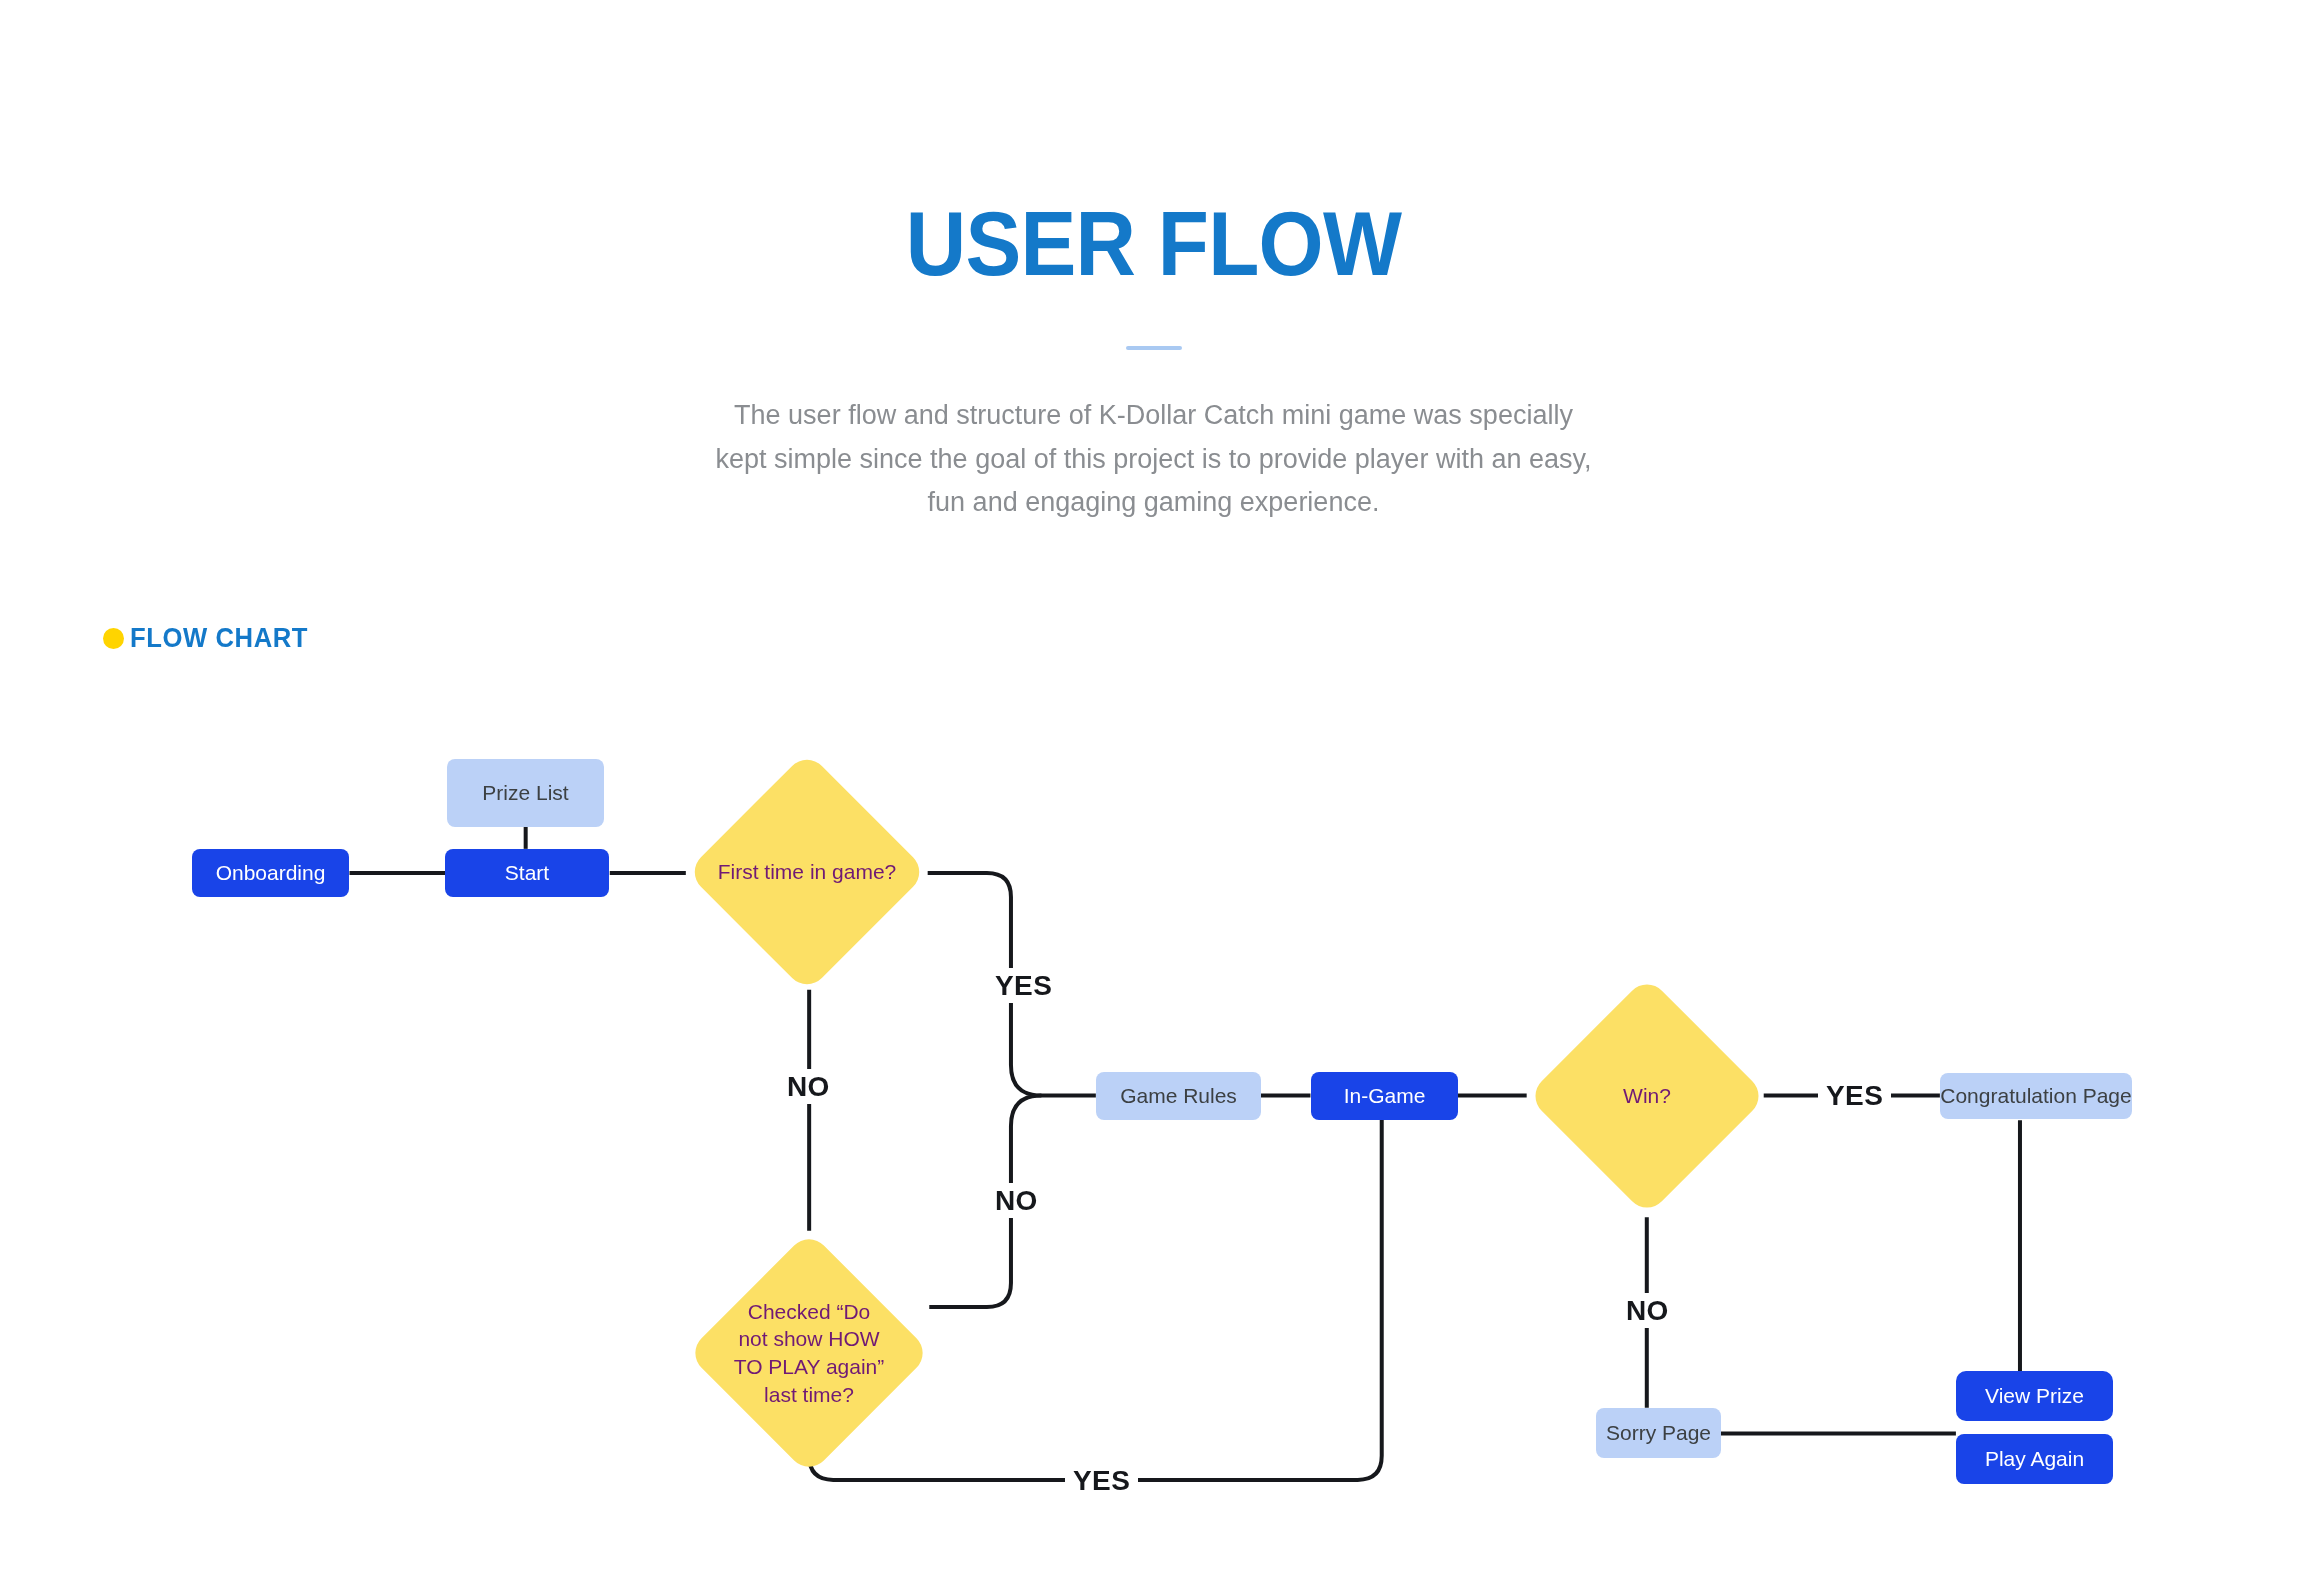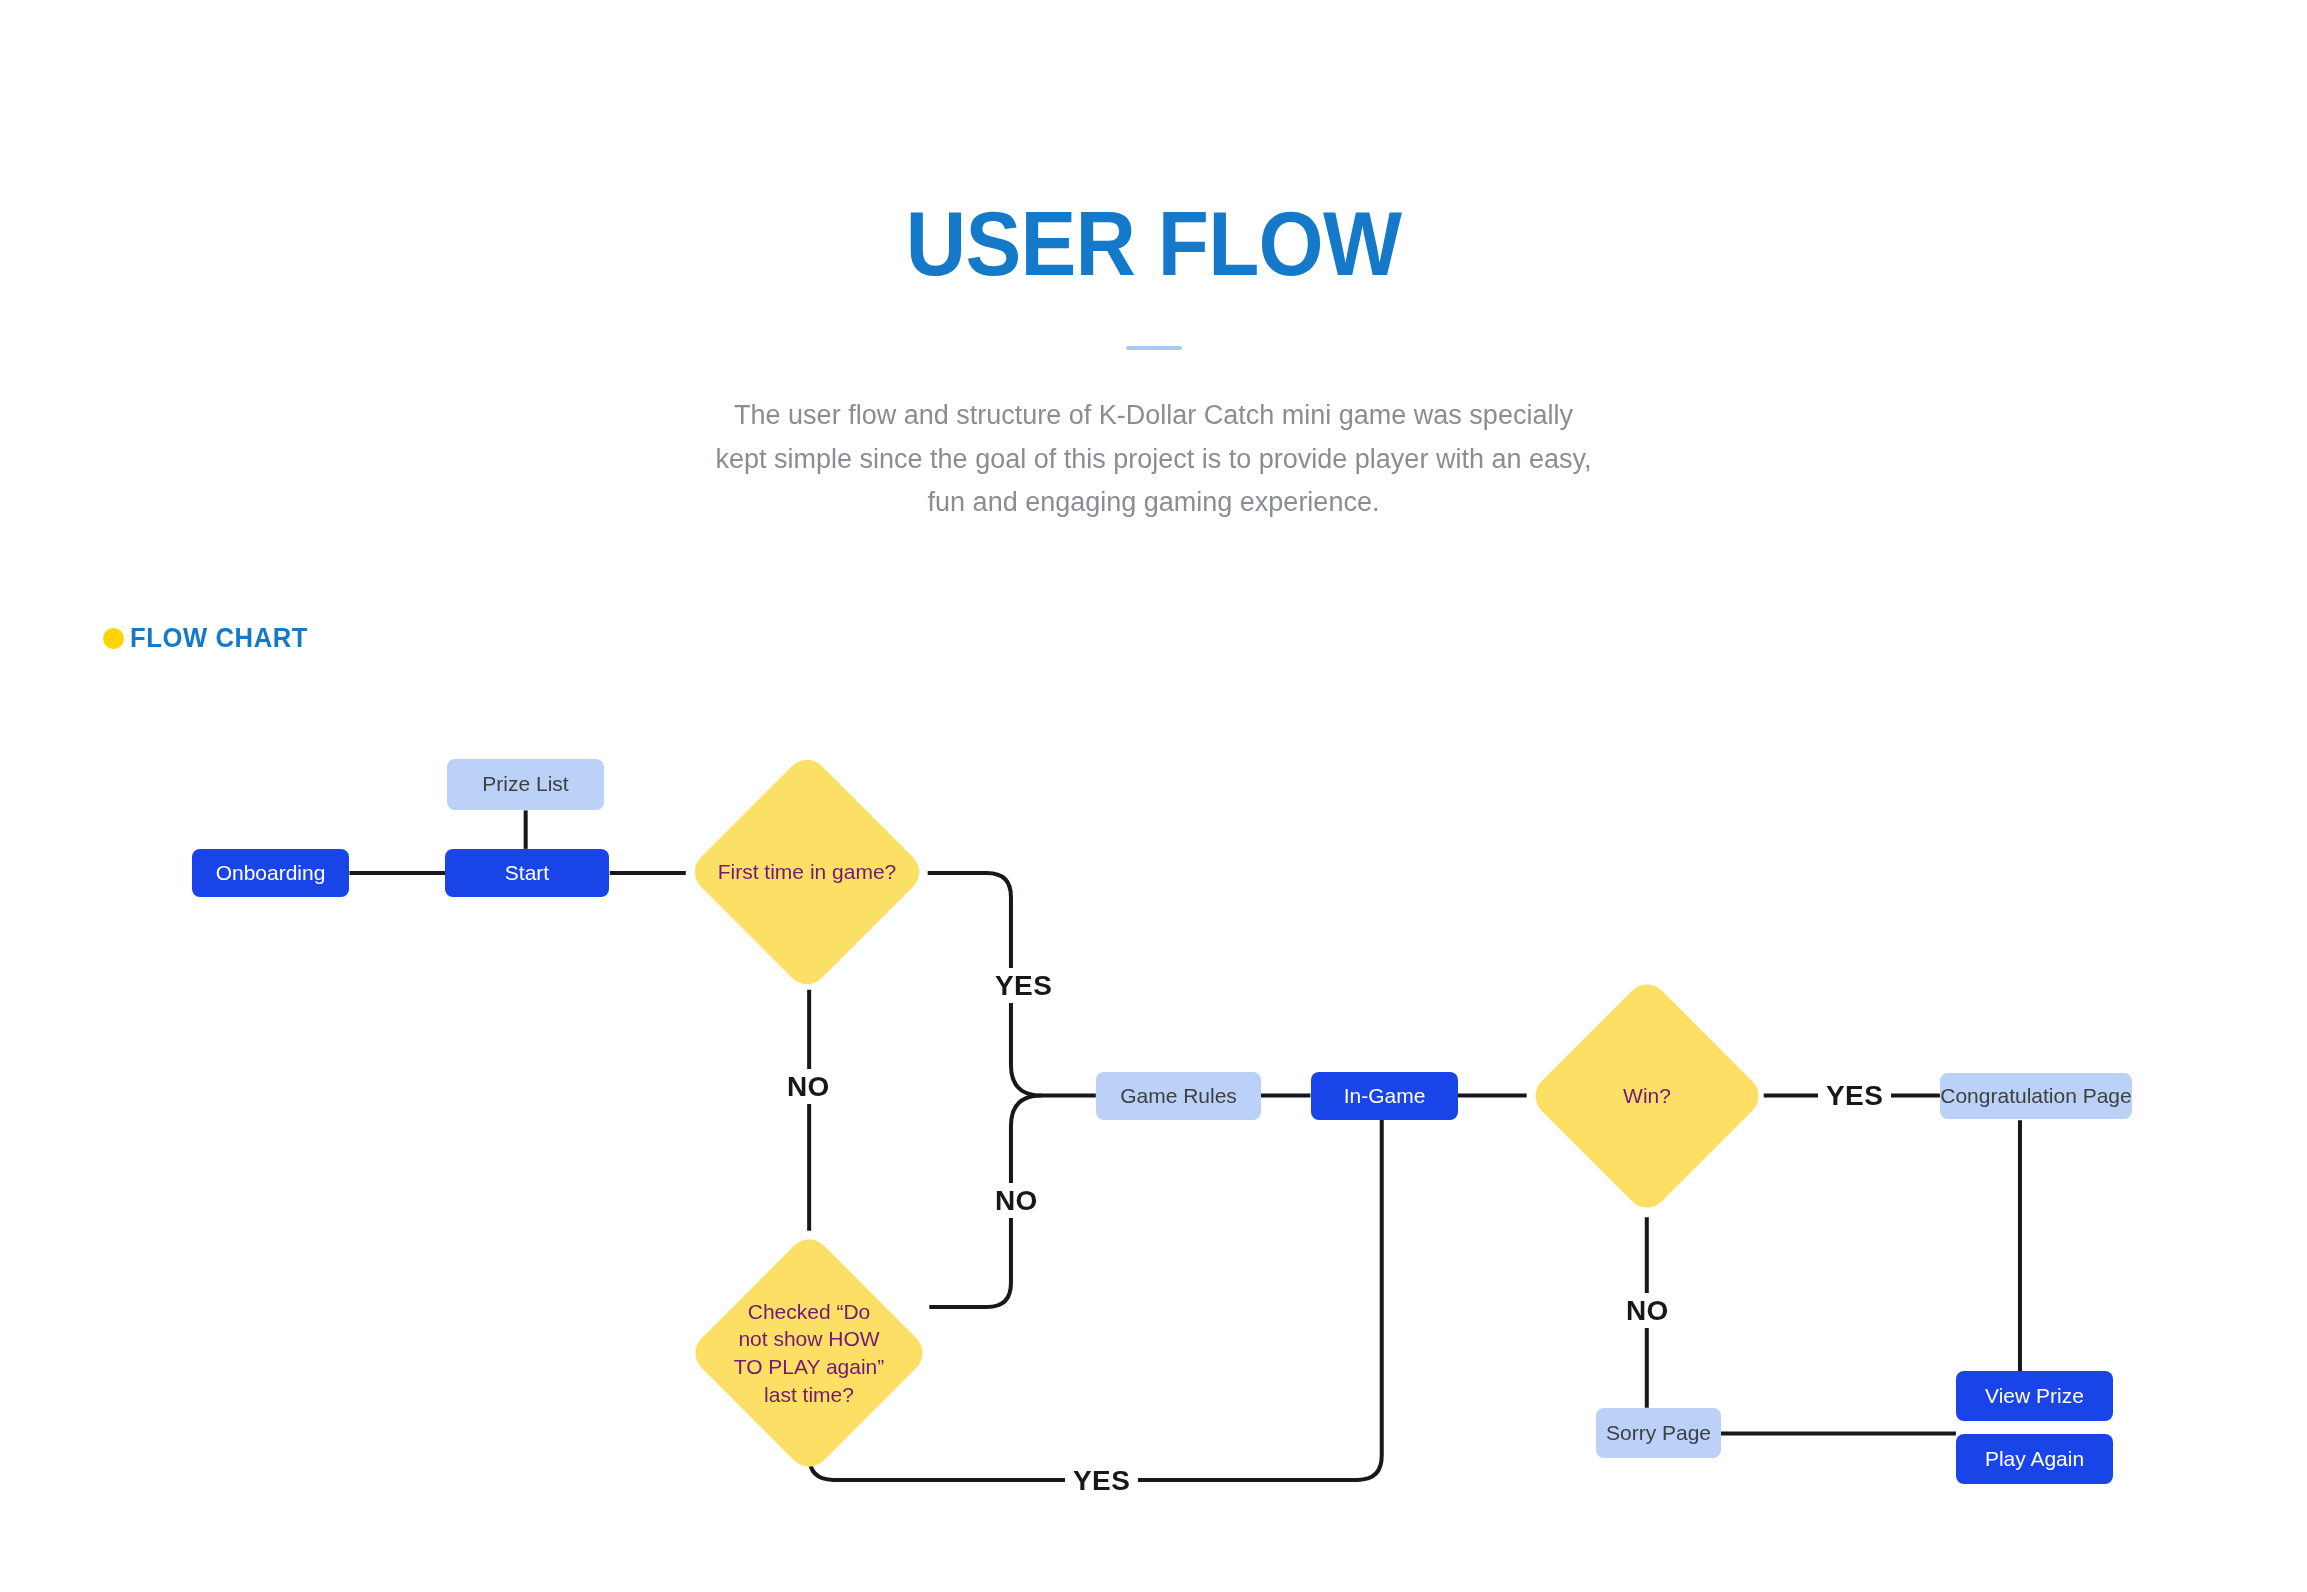--- a/index.html
+++ b/index.html
@@ -208,21 +208,21 @@
   <div class="edge-label" style="left:779px; top:1069px;">NO</div>
   <div class="edge-label" style="left:987px; top:1183px;">NO</div>
   <div class="edge-label" style="left:1065px; top:1463px;">YES</div>
   <div class="edge-label" style="left:1818px; top:1078px;">YES</div>
   <div class="edge-label" style="left:1618px; top:1293px;">NO</div>
 
   <div class="node primary" style="left:192px; top:849px; width:157px; height:48px;">
     <span>Onboarding</span>
   </div>
 
-  <div class="node secondary" style="left:447px; top:759px; width:157px; height:51px;">
+  <div class="node secondary" style="left:447px; top:759px; width:157px; height:68px;">
     <span>Prize List</span>
   </div>
 
   <div class="node primary" style="left:445px; top:849px; width:164px; height:48px;">
     <span>Start</span>
   </div>
 
   <div class="diamond" style="left:686px; top:751px; width:242px; height:242px;">
     <span class="shape" style="width:171px; height:171px;"></span>
     <span class="dlabel" style="width:192px;">First time in game?</span>
@@ -247,21 +247,21 @@
   </div>
 
   <div class="node secondary" style="left:1940px; top:1073px; width:192px; height:46px;">
     <span>Congratulation Page</span>
   </div>
 
   <div class="node secondary" style="left:1596px; top:1408px; width:125px; height:50px;">
     <span>Sorry Page</span>
   </div>
 
-  <div class="node primary" style="left:1956px; top:1371px; width:157px; height:50px;">
+  <div class="node primary" style="left:1956px; top:1371px; width:157px; height:50px;border-radius:10px;">
     <span>View Prize</span>
   </div>
 
   <div class="node primary" style="left:1956px; top:1434px; width:157px; height:50px;">
     <span>Play Again</span>
   </div>
 
 </div>
 
 

